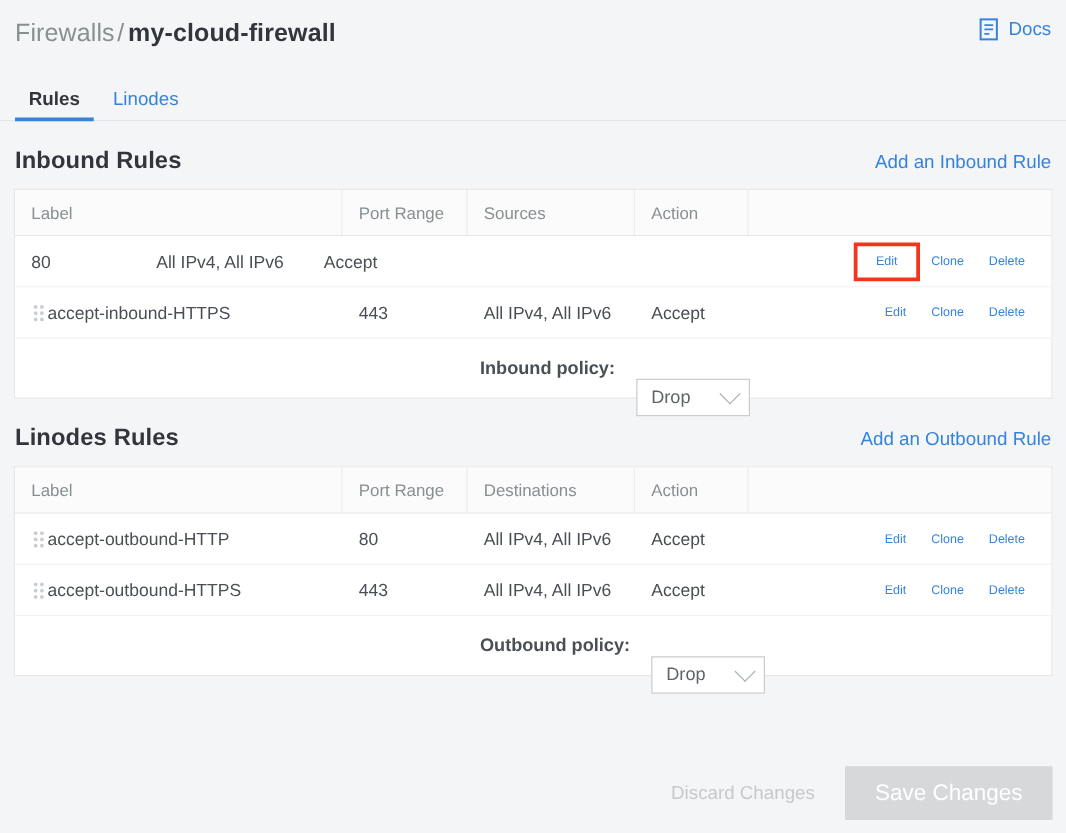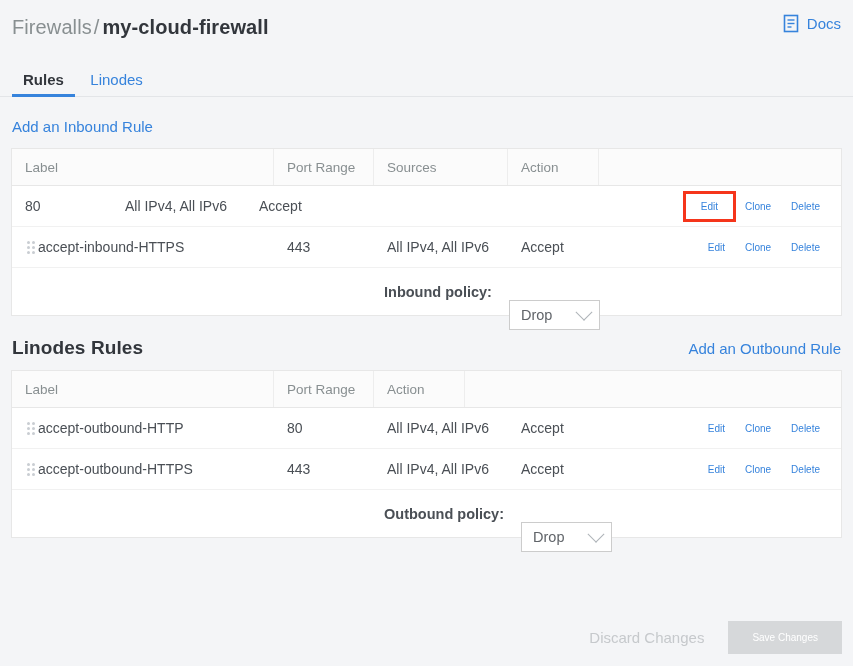--- a/index.html
+++ b/index.html
@@ -249,21 +249,21 @@
     align-items: center;
     gap: 6px;
   }
   .btn-discard {
     font-size: 15px;
     color: #c6c9cc;
     padding: 10px 18px;
     cursor: default;
   }
   .btn-save {
-    font-size: 10px;
+    font-size: 18px;
     color: #fff;
     background: #d6d8da;
     padding: 11px 24px;
     cursor: default;
   }
 </style>
 </head>
 <body>
 
 <div class="header">
@@ -283,20 +283,21 @@
   </div>
 </div>
 
 <div class="tabbar">
   <div class="tab active">Rules</div>
   <div class="tab">Linodes</div>
 </div>
 
 <div class="section">
   <div class="section-head">
+    <div class="section-title">Inbound Rules</div>
     <div class="section-action">Add an Inbound Rule</div>
   </div>
 
   <div class="rules-table">
     <div class="thead">
       <div class="th c-label">Label</div>
       <div class="th c-port">Port Range</div>
       <div class="th c-src">Sources</div>
       <div class="th c-action">Action</div>
       <div class="th c-links last"></div>
@@ -350,20 +351,21 @@
 <div class="section">
   <div class="section-head">
     <div class="section-title">Linodes Rules</div>
     <div class="section-action">Add an Outbound Rule</div>
   </div>
 
   <div class="rules-table">
     <div class="thead">
       <div class="th c-label">Label</div>
       <div class="th c-port">Port Range</div>
+      <div class="th c-src">Destinations</div>
       <div class="th c-action">Action</div>
       <div class="th c-links last"></div>
     </div>
 
     <div class="trow">
       <div class="td c-label">
         <span class="drag-handle">
           <span class="dots">
               <i></i>
               <i></i>

